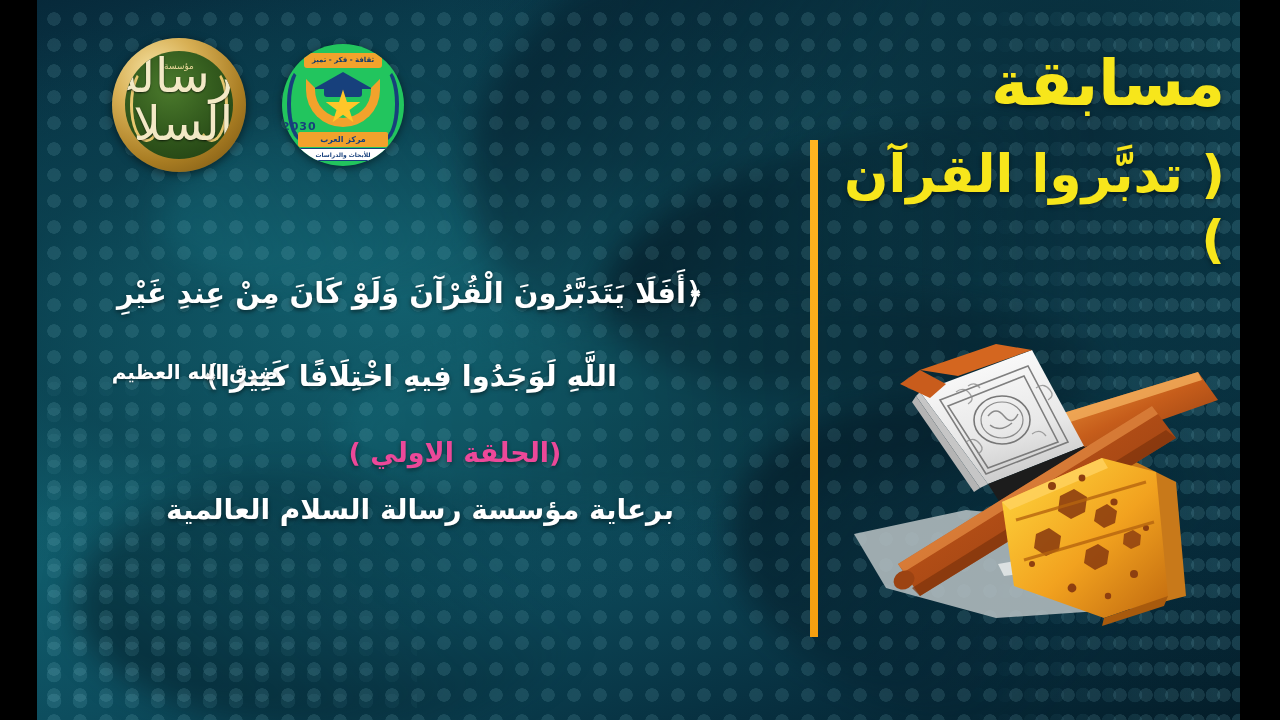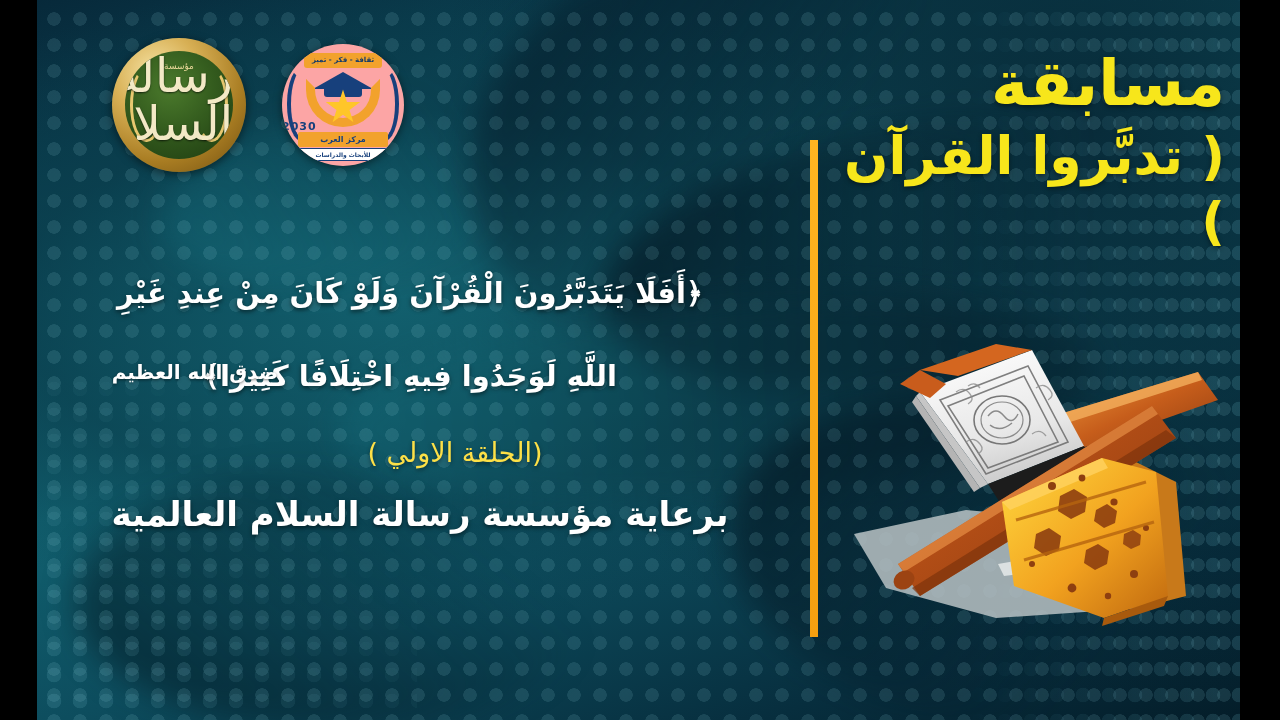--- a/index.html
+++ b/index.html
@@ -125,21 +125,21 @@
   }
   .logo-peace .arc-top {
     position:absolute; left:0; right:0; top:9%;
     text-align:center; color:#e9d79a;
     font-size:9px; direction:rtl;
   }
 
   .logo-center {
     position:absolute; left:182px; top:14px;
     width:122px; height:122px; border-radius:50%;
-    background:#fca5a5;
+    background:#22c55e;
     box-shadow:0 2px 9px rgba(0,0,0,.5);
     overflow:hidden;
     text-decoration:underline;
   }
   .lc-banner-top {
     position:absolute; left:18%; right:18%; top:7%;
     height:15px; background:#f2a22c; border-radius:3px;
     color:#123a6b; font-size:7px; font-weight:bold;
     display:flex; align-items:center; justify-content:center;
     direction:rtl; letter-spacing:.2px;
@@ -203,21 +203,21 @@
     width:420px; text-align:right;
     direction:rtl; z-index:25;
   }
   .title-line1 {
     color:#f7e61b; font-size:63px; font-weight:bold;
     line-height:1.08; letter-spacing:1px;
     text-shadow:0 2px 5px rgba(0,0,0,.45);
   }
   .title-line2 {
     color:#f7e61b; font-size:52px; font-weight:bold;
-    line-height:1.25; margin-top:6px;
+    line-height:1.25; margin-top:24px;
     text-shadow:0 2px 5px rgba(0,0,0,.45);
   }
 
   
   .divider {
     position:absolute; left:810px; top:140px;
     width:8px; height:497px;
     background:linear-gradient(180deg,#ffb521,#f59f10);
     z-index:24;
   }
@@ -238,28 +238,28 @@
     position:absolute; left:78px; top:360px;
     width:200px; text-align:right; direction:rtl;
     color:#ffffff; font-size:20px; font-weight:bold;
     text-shadow:0 1px 3px rgba(0,0,0,.5);
     z-index:25;
   }
 
   .episode {
     position:absolute; left:180px; top:437px;
     width:550px; text-align:center; direction:rtl;
-    color:#fde047; font-size:27px; font-weight:normal;
+    color:#ec4899; font-size:27px; font-weight:bold;
     text-shadow:0 2px 4px rgba(0,0,0,.45);
     z-index:25;
   }
   .sponsor {
     position:absolute; left:70px; top:486px;
     width:700px; text-align:center; direction:rtl;
-    color:#ffffff; font-size:34px; font-weight:bold;
+    color:#ffffff; font-size:28px; font-weight:bold;
     line-height:1.68;
     text-shadow:0 2px 4px rgba(0,0,0,.5);
     z-index:25;
   }
 
   
   .quran-art {
     position:absolute; left:846px; top:296px;
     width:400px; height:360px; z-index:22;
   }

